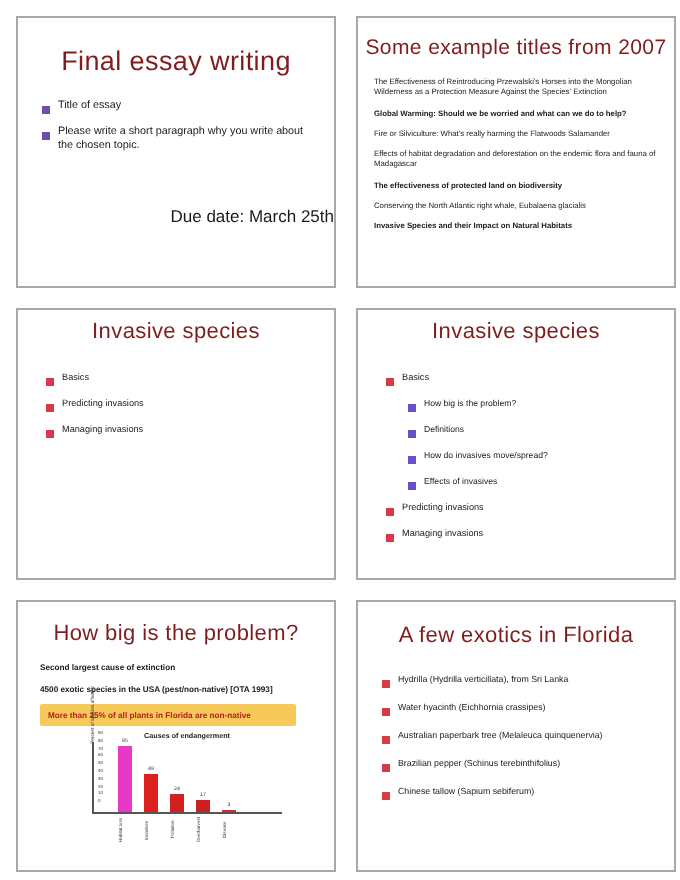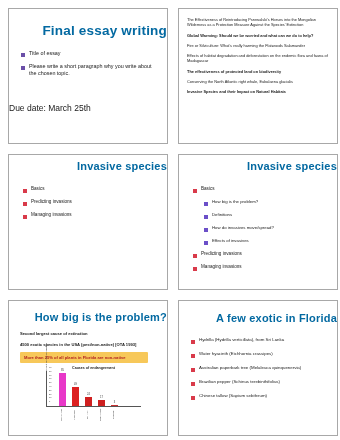--- a/index.html
+++ b/index.html
@@ -29,23 +29,23 @@
   }
   .slide {
     border: 1px solid #a8a8a8;
     background: #ffffff;
     position: relative;
     box-sizing: border-box;
     overflow: hidden;
     padding: 0;
   }
   .slide-title {
-    text-align: right;
-    color: #0369a1;
-    font-weight: 700;
+    text-align: center;
+    color: #7f1d1d;
+    font-weight: 400;
     letter-spacing: 0.2px;
   }
   .s1 .slide-title { font-size: 13.5px; margin-top: 14px; }
   .s2 .slide-title { font-size: 10.5px; margin-top: 9px; }
   .s3 .slide-title, .s4 .slide-title { font-size: 11px; margin-top: 5px; }
   .s5 .slide-title { font-size: 11px; margin-top: 10px; }
   .s6 .slide-title { font-size: 11px; margin-top: 11px; }
 
   
   .s1 .body { margin: 12px 0 0 12px; }
@@ -63,21 +63,21 @@
   .sq.purple { background: #6b4fa8; }
   .sq.red { background: #d93a4a; }
   .sq.violet { background: #6b4fc8; }
   .btxt {
     font-size: 5.4px;
     line-height: 7px;
     color: #1a1a1a;
     max-width: 124px;
   }
   .duedate {
-    text-align: left;
+    text-align: right;
     font-size: 8.5px;
     color: #1a1a1a;
     margin-top: 26px;
   }
 
   
   .s2 .body { margin: 8px 7px 0 8px; }
   .line {
     font-size: 3.9px;
     line-height: 5.3px;
@@ -210,20 +210,21 @@
         </div>
         <div class="bullet-row">
           <span class="sq purple"></span>
           <span class="btxt">Please write a short paragraph why you write about the chosen topic.</span>
         </div>
       </div>
       <div class="duedate">Due date:  March 25th</div>
     </div>
 
     <div class="slide s2">
+      <div class="slide-title">Some example titles from 2007</div>
       <div class="body">
         <div class="line">The Effectiveness of Reintroducing Przewalski's Horses into the Mongolian Wilderness as a Protection Measure Against the  Species' Extinction</div>
         <div class="line bold">Global Warming: Should we be worried and what can we do to help?</div>
         <div class="line">Fire or Silviculture: What's really harming the Flatwoods Salamander</div>
         <div class="line">Effects of habitat degradation and deforestation on the endemic flora and fauna of Madagascar</div>
         <div class="line bold">The effectiveness of protected land on biodiversity</div>
         <div class="line">Conserving the North Atlantic right whale, Eubalaena glacialis</div>
         <div class="line bold">Invasive Species and their Impact on Natural Habitats</div>
       </div>
     </div>
@@ -324,21 +325,21 @@
             <span class="xlab">Invasives</span>
             <span class="xlab">Pollution</span>
             <span class="xlab">Overharvest</span>
             <span class="xlab">Disease</span>
           </div>
         </div>
       </div>
     </div>
 
     <div class="slide s6">
-      <div class="slide-title">A few exotic in Florida</div>
+      <div class="slide-title">A few exotics in Florida</div>
       <div class="body">
         <div class="bullet-row">
           <span class="sq red"></span>
           <span class="btxt">Hydrilla (Hydrilla verticillata), from Sri Lanka</span>
         </div>
         <div class="bullet-row">
           <span class="sq red"></span>
           <span class="btxt">Water hyacinth (Eichhornia crassipes)</span>
         </div>
         <div class="bullet-row">

